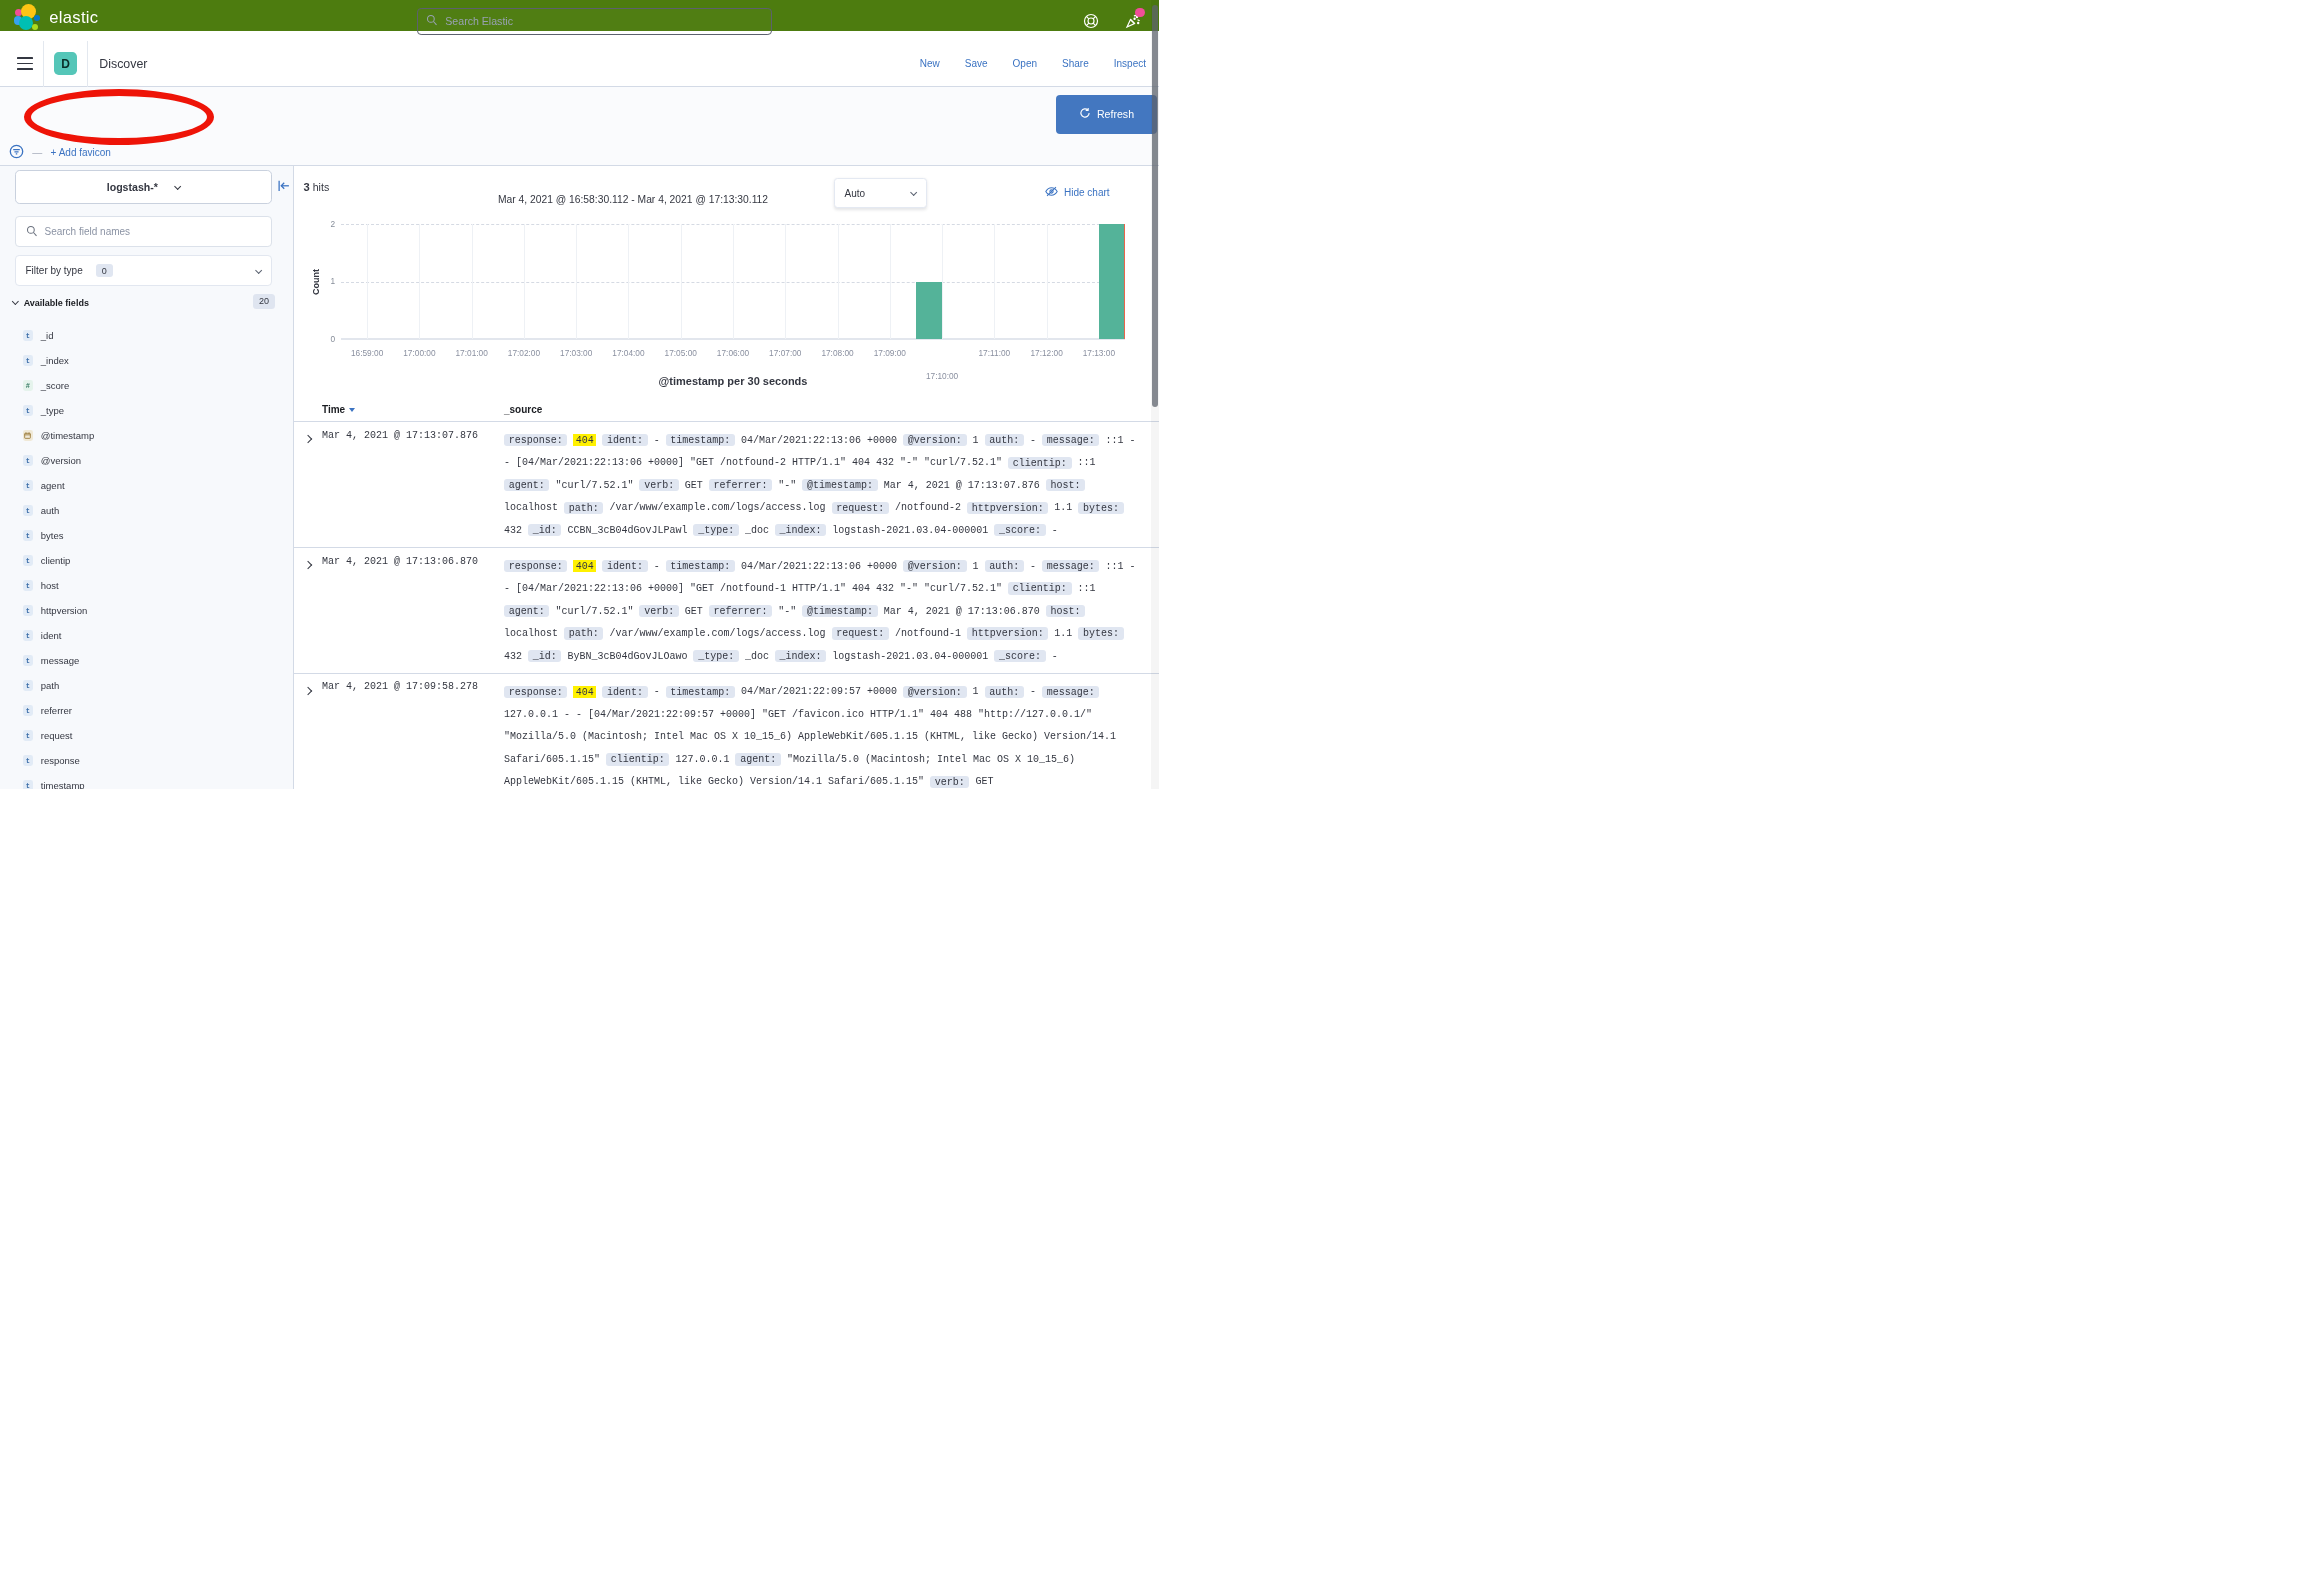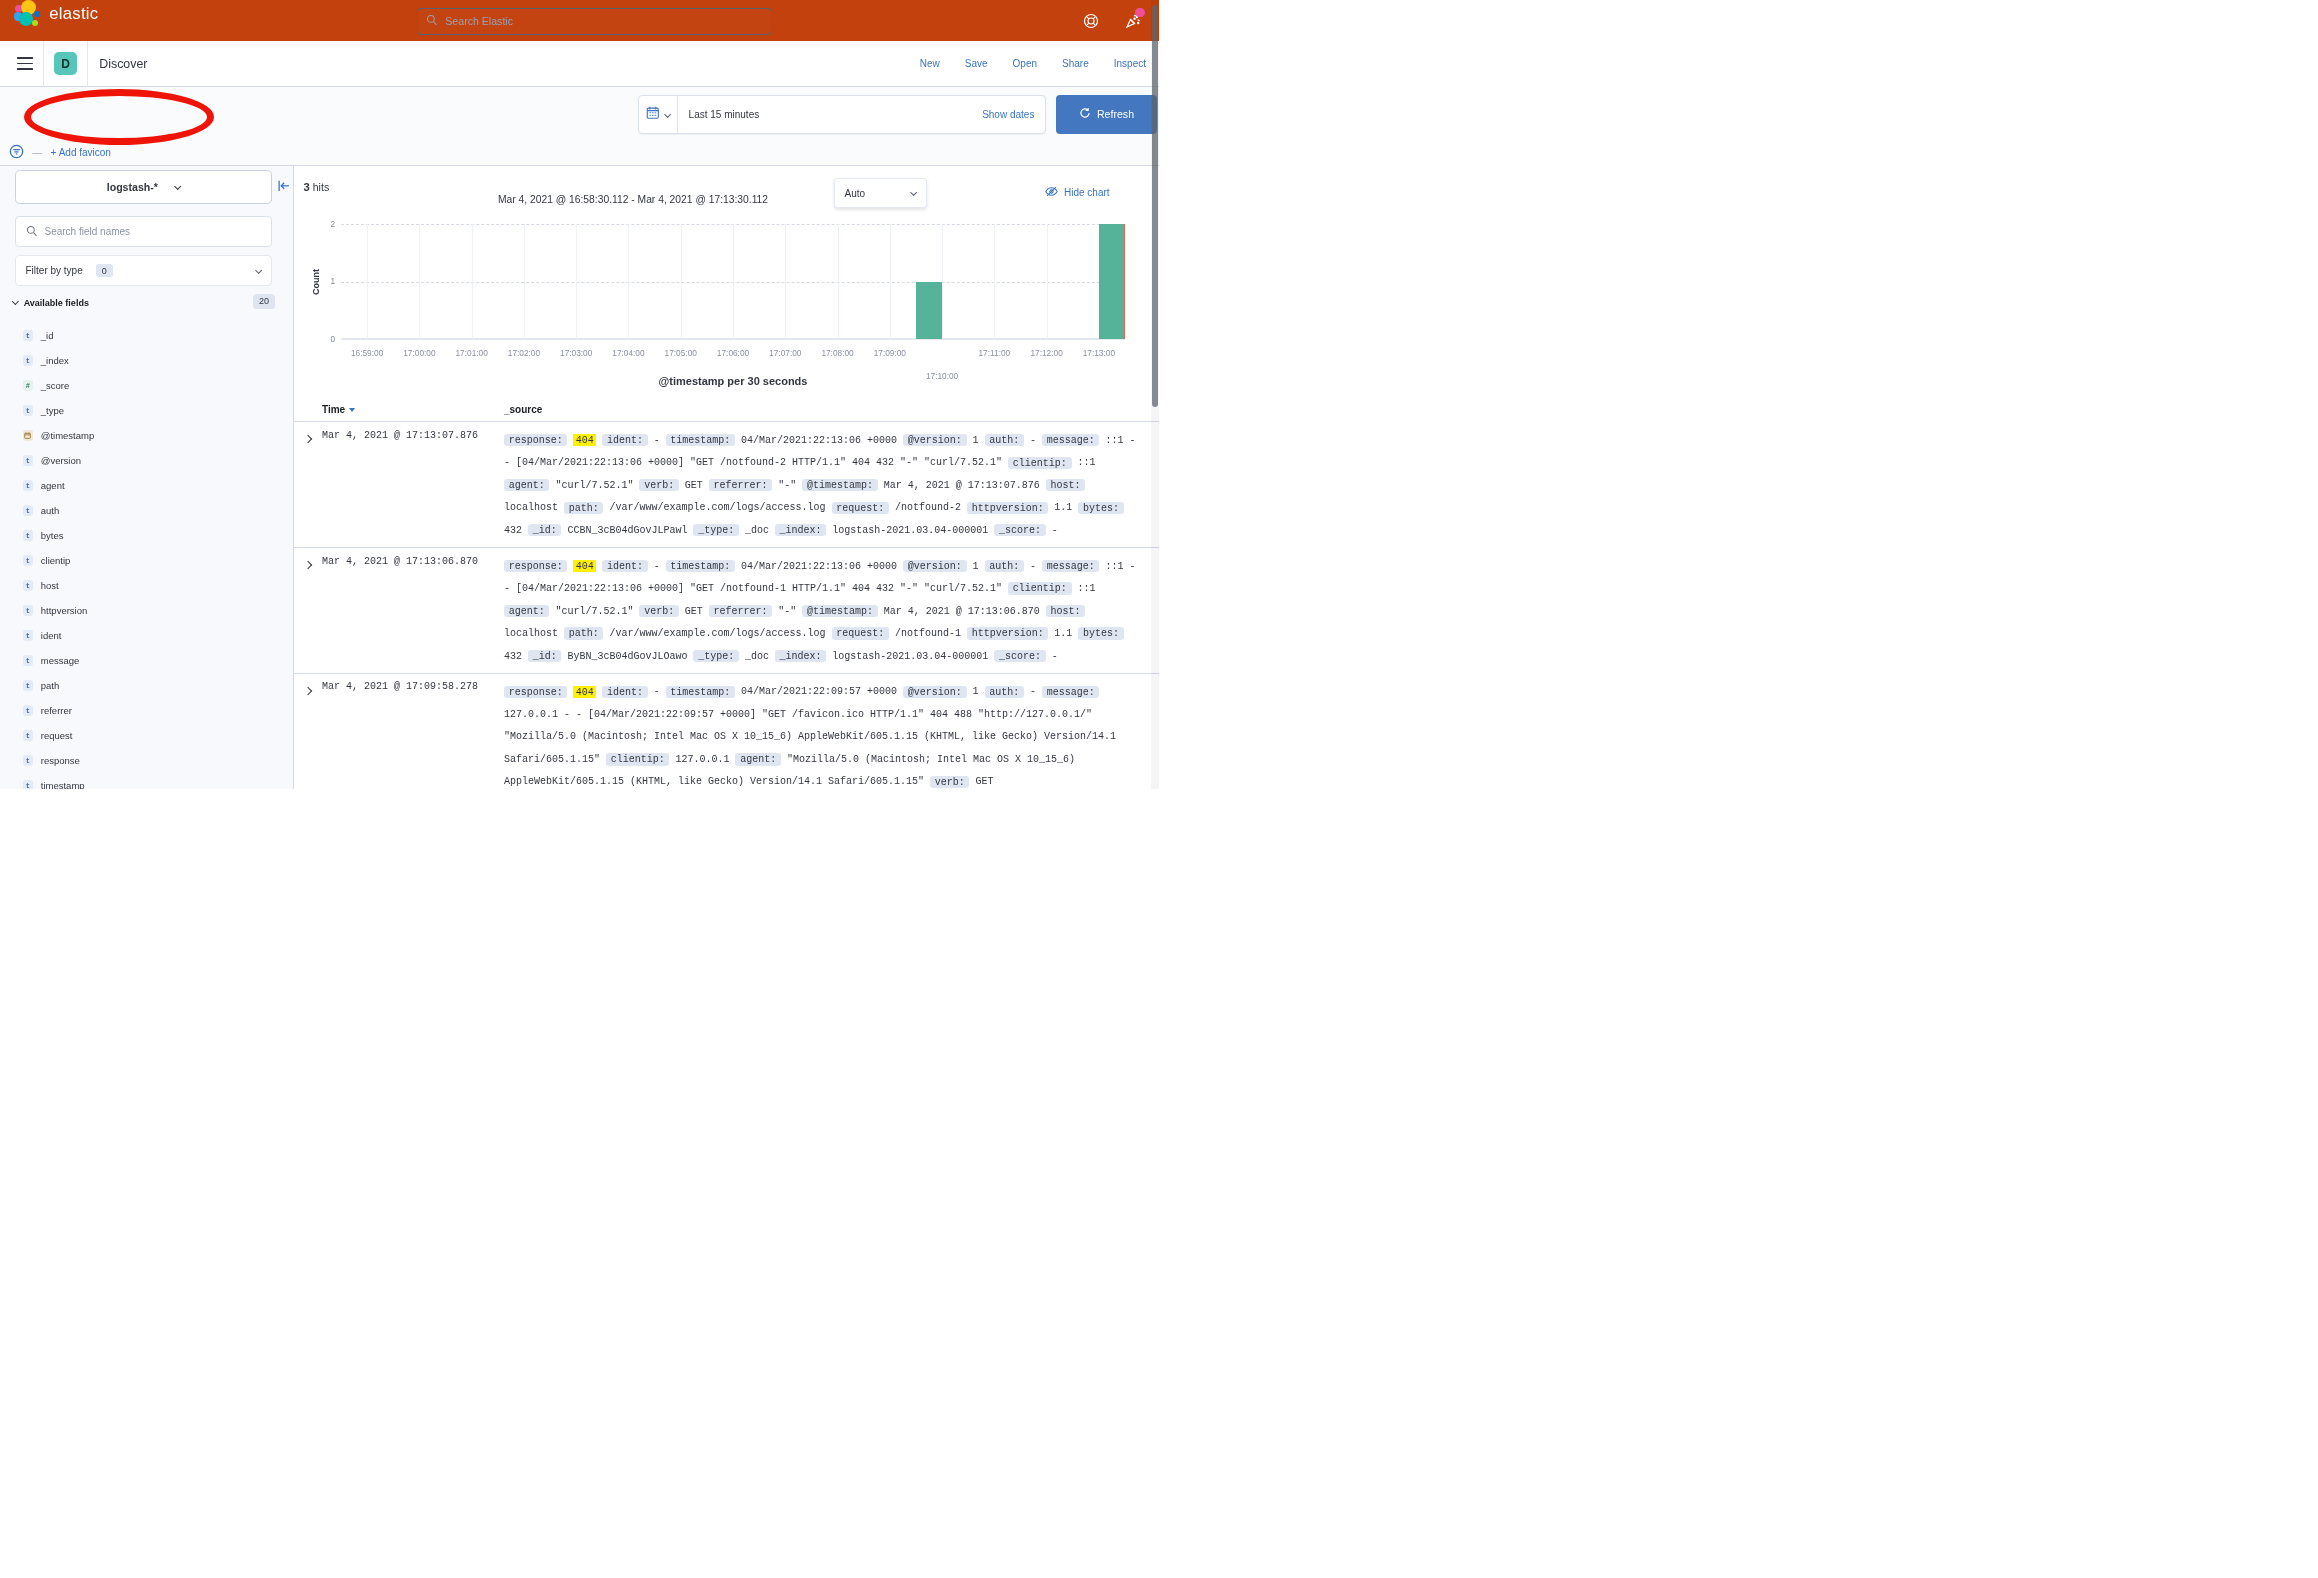--- a/index.html
+++ b/index.html
@@ -2,21 +2,21 @@
 <html style="font-size:9.5px"><head>
 <meta charset="utf-8">
 <style>
   * { box-sizing: border-box; margin: 0; padding: 0; }
   html,body { width:1159px; height:789px; }
   body {
     font-family: "Liberation Sans", sans-serif;
     background:#fff; color:#343741; overflow:hidden; position:relative;
   }
   
-  .topbar { position:absolute; left:0; top:0; width:100%; height:41px; background:#c2410c; display:flex; align-items:flex-start; }
+  .topbar { position:absolute; left:0; top:0; width:100%; height:31px; background:#4d7c0f; display:flex; align-items:flex-end; }
   .logo { display:flex; align-items:center; margin-left:14px; }
   .logo-blobs { position:relative; width:27px; height:27px; }
   .logo-blobs i { position:absolute; border-radius:50%; display:block; }
   .blob-yellow { width:15.4px;height:15.4px;left:6.5px;top:0;background:#fec514; }
   .blob-pink   { width:7px;height:7px;left:1.2px;top:4.7px;background:#f04e98; }
   .blob-blue   { width:8.3px;height:8.3px;left:0;top:12.4px;background:#36a2ef; }
   .blob-teal   { width:14px;height:14px;left:5.3px;top:12.4px;background:#00bfb3; }
   .blob-blue2  { width:6.5px;height:6.5px;left:19.5px;top:10.6px;background:#0077cc; }
   .blob-lime   { width:6px;height:6px;left:18px;top:20px;background:#aadb1e; }
   .logo-text { color:#fff; font-size:16.6px; font-weight:500; margin-left:8.3px; letter-spacing:0.3px; }
@@ -174,34 +174,20 @@
   <div class="nav-links">
     <span>New</span>
     <span>Save</span>
     <span>Open</span>
     <span>Share</span>
     <span>Inspect</span>
   </div>
 </div>
 
 <div class="querysection">
-  <div class="qbox datebox">
-    <div class="box-prepend">
-      <span>
-        <svg width="13.6" height="13.6" viewBox="0 0 16 16" fill="none" stroke="#3b73c2" stroke-width="1.3">
-            <rect x="1.5" y="2.5" width="13" height="12" rx="1.5"></rect>
-            <path d="M1.5 5.5h13M4.5 1v3M11.5 1v3"></path>
-            <path d="M4 8h2M7 8h2M10 8h2M4 11h2M7 11h2M10 11h2" stroke-width="1"></path>
-          </svg>
-      </span>
-      <span class="chev"></span>
-    </div>
-    <span class="timerange-text">Last 15 minutes</span>
-    <span class="showdates">Show dates</span>
-  </div>
   <div class="refresh-btn">
     <span>
       <svg viewBox="0 0 16 16" width="12" height="12" fill="none" stroke="#fff" stroke-width="1.5">
           <path d="M13.5 8a5.5 5.5 0 1 1-1.6-3.9"></path>
           <path d="M12.2 1.3v3.2H9" stroke-linejoin="round"></path>
         </svg>
     </span>
     <span>Refresh</span>
   </div>
   <div class="filterrow">

